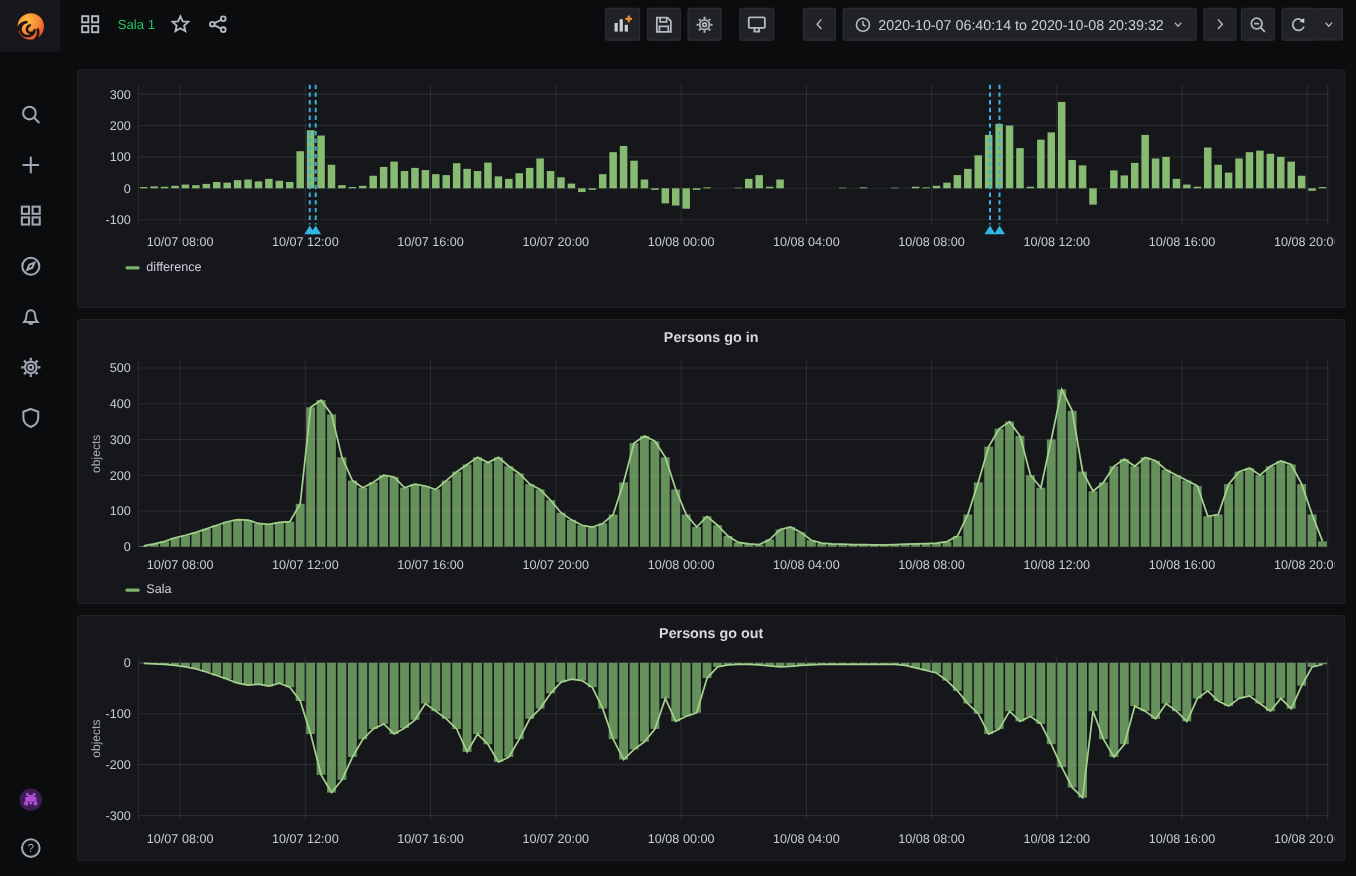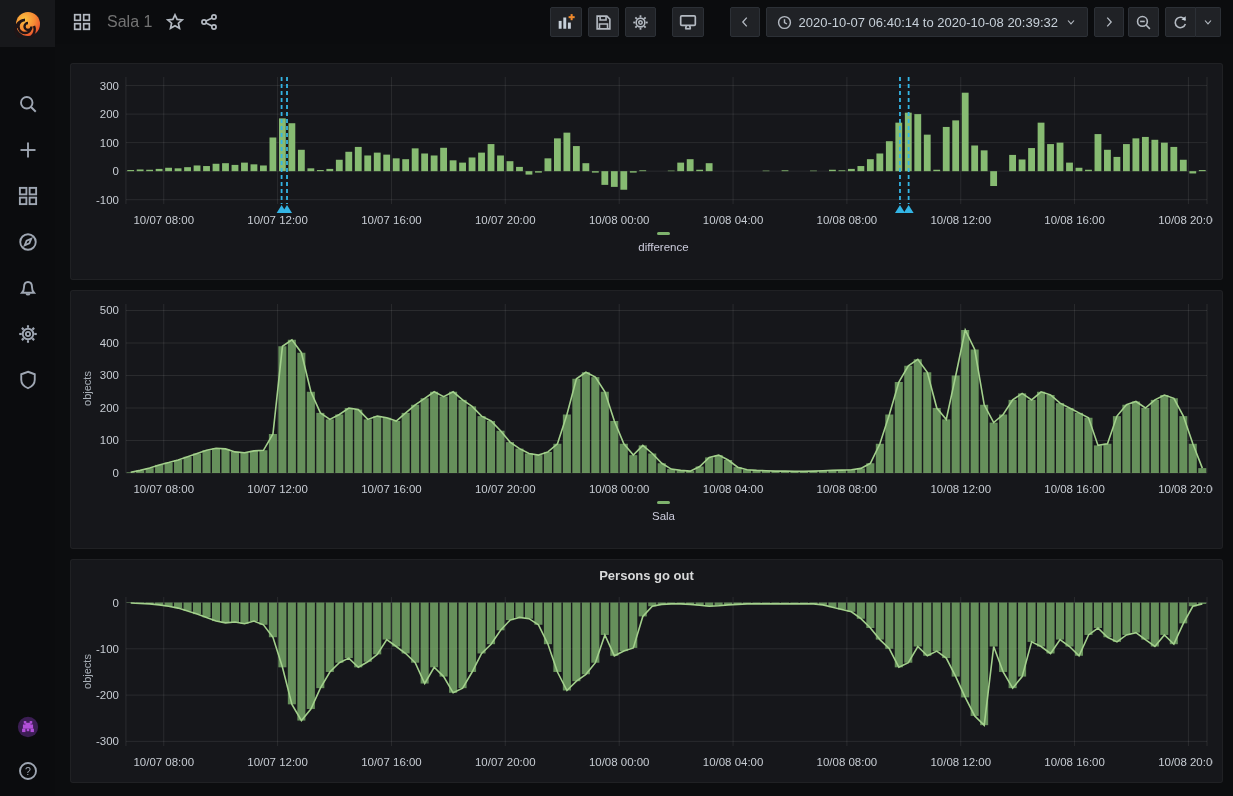--- a/index.html
+++ b/index.html
@@ -13,38 +13,38 @@
   .side-icons { display:flex; flex-direction:column; align-items:center; gap:24px; margin-top:46px; }
   .side-bottom { margin-top:auto; display:flex; flex-direction:column; align-items:center; gap:22px; padding-bottom:14px; }
   .sicon { width:22px; height:22px; display:flex; align-items:center; justify-content:center; cursor:pointer; }
   .sicon svg { stroke:#9fa7b3; fill:none; stroke-width:1.5; }
 
   
   .main { flex:1; display:flex; flex-direction:column; min-width:0; }
   .topnav { height:44px; background:#0b0c0e; display:flex; align-items:center; padding:0 12px 0 16px; flex-shrink:0; }
   .topnav svg { stroke:#b4bac2; fill:none; stroke-width:1.5; }
   .crumb { display:flex; align-items:center; gap:12px; }
-  .dash-title { color:#737373; font-size:16px; margin-left:2px; }
+  .dash-title { color:#22c55e; font-size:12px; margin-left:2px; }
   .toolbar { margin-left:auto; display:flex; align-items:center; }
   .tbtn { height:30px; min-width:30px; padding:0 6px; background:#202226; border:1px solid #2c3036;
     border-radius:2px; display:flex; align-items:center; justify-content:center; cursor:pointer; }
   .tbtn + .tbtn { margin-left:6px; }
   .gap16 { width:16px; } .gap26 { width:26px; } .gap4 { width:4px; }
   .timebtn { font-size:13px; color:#c7d0d9; gap:7px; white-space:nowrap; padding:0 10px; }
   .split { display:flex; margin-left:6px; }
   .split .tbtn { border-radius:2px 0 0 2px; }
   .split .tbtn.caret { border-left:none; border-radius:0 2px 2px 0; min-width:22px; margin-left:0; }
 
   
   .content { flex:1; padding:19px 10px 0 15px; background:#0c0d0f; overflow:hidden; }
   .panel { background:#16171b; border:1px solid rgba(255,255,255,0.045); border-radius:3px;
     margin-bottom:10px; padding:5px 9px 0 9px; }
   .ptitle { text-align:center; font-size:13px; font-weight:bold; color:#d8d9da; height:24px; line-height:22px; cursor:pointer; }
   .chart { display:block; width:100%; }
-  .legend { display:flex; align-items:center; gap:6px; height:22px; padding-left:34px; font-size:11.5px; color:#ccccdc; cursor:pointer;flex-direction:column; }
+  .legend { display:flex; align-items:center; gap:6px; height:22px; padding-left:34px; font-size:11.5px; color:#ccccdc; cursor:pointer; }
   .dash { width:13px; height:3px; border-radius:2px; background:#7eb26d; display:inline-block; }
   .grid { stroke:rgba(255,255,255,0.09); stroke-width:1; }
   .tick { fill:#c7ccd3; font-size:11.5px; font-family:"Liberation Sans",sans-serif; }
   .ylab { fill:#a9b0b8; font-size:11px; }
 </style>
 </head>
 <body>
 
 <div class="app">
 
@@ -405,20 +405,21 @@
             <line x1="830.092" x2="830.092" y1="8" y2="135" stroke="#33b5e5" stroke-width="1.8" stroke-dasharray="4,3"></line>
             <polygon points="825.092,144 835.092,144 830.092,136" fill="#33b5e5"></polygon>
           </svg>
         <div class="legend">
           <span class="dash"></span>
           <span>difference</span>
         </div>
       </div>
 
       <div class="panel" style="height:259px">
+        <div class="ptitle">Persons go in</div>
         <svg class="chart" preserveAspectRatio="none" style="height:205px" viewBox="0 0 1135 205">
             <line x1="46" x2="1129" y1="14.5" y2="14.5" class="grid"></line>
             <text x="39" y="18.5" text-anchor="end" class="tick">500</text>
             <line x1="46" x2="1129" y1="47" y2="47" class="grid"></line>
             <text x="39" y="51" text-anchor="end" class="tick">400</text>
             <line x1="46" x2="1129" y1="79.5" y2="79.5" class="grid"></line>
             <text x="39" y="83.5" text-anchor="end" class="tick">300</text>
             <line x1="46" x2="1129" y1="112" y2="112" class="grid"></line>
             <text x="39" y="116" text-anchor="end" class="tick">200</text>
             <line x1="46" x2="1129" y1="144.5" y2="144.5" class="grid"></line>

